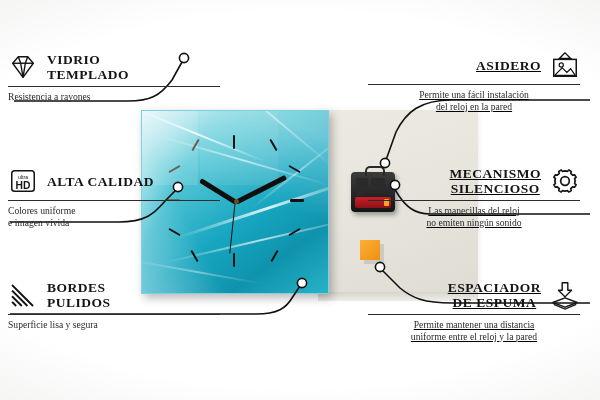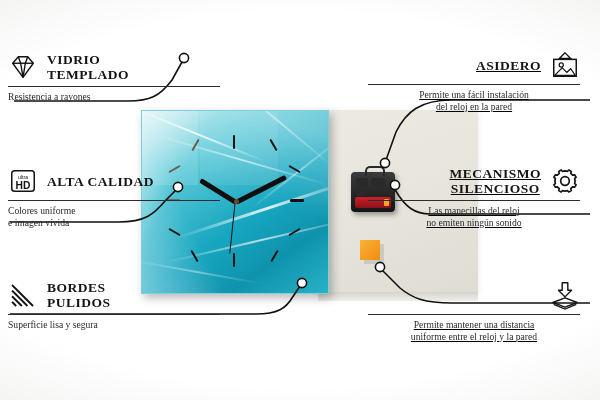--- a/index.html
+++ b/index.html
@@ -228,19 +228,23 @@
     <div class="fdesc">no emiten ningún sonido</div>
   </div>
 
   <div class="feat right" style="top:280px;">
     <div class="fhead">
       <svg class="ficon" viewBox="0 0 32 32">
         <path d="M13 3 h6 v8 h4 l-7 7 -7-7 h4 z" fill="none" stroke="#141414" stroke-width="1.5" stroke-linejoin="round"></path>
         <path d="M16 19 L29 24 L16 29 L3 24 Z" fill="none" stroke="#141414" stroke-width="1.5" stroke-linejoin="round"></path>
         <path d="M4 26 L16 31 L28 26" fill="none" stroke="#141414" stroke-width="1.4"></path>
       </svg>
+      <div>
+        <div class="ftitle">ESPACIADOR</div>
+        <div class="ftitle">DE ESPUMA</div>
+      </div>
     </div>
     <div class="frule"></div>
     <div class="fdesc">Permite mantener una distancia</div>
     <div class="fdesc">uniforme entre el reloj y la pared</div>
   </div>
 
 </div>
 
 </body></html>

